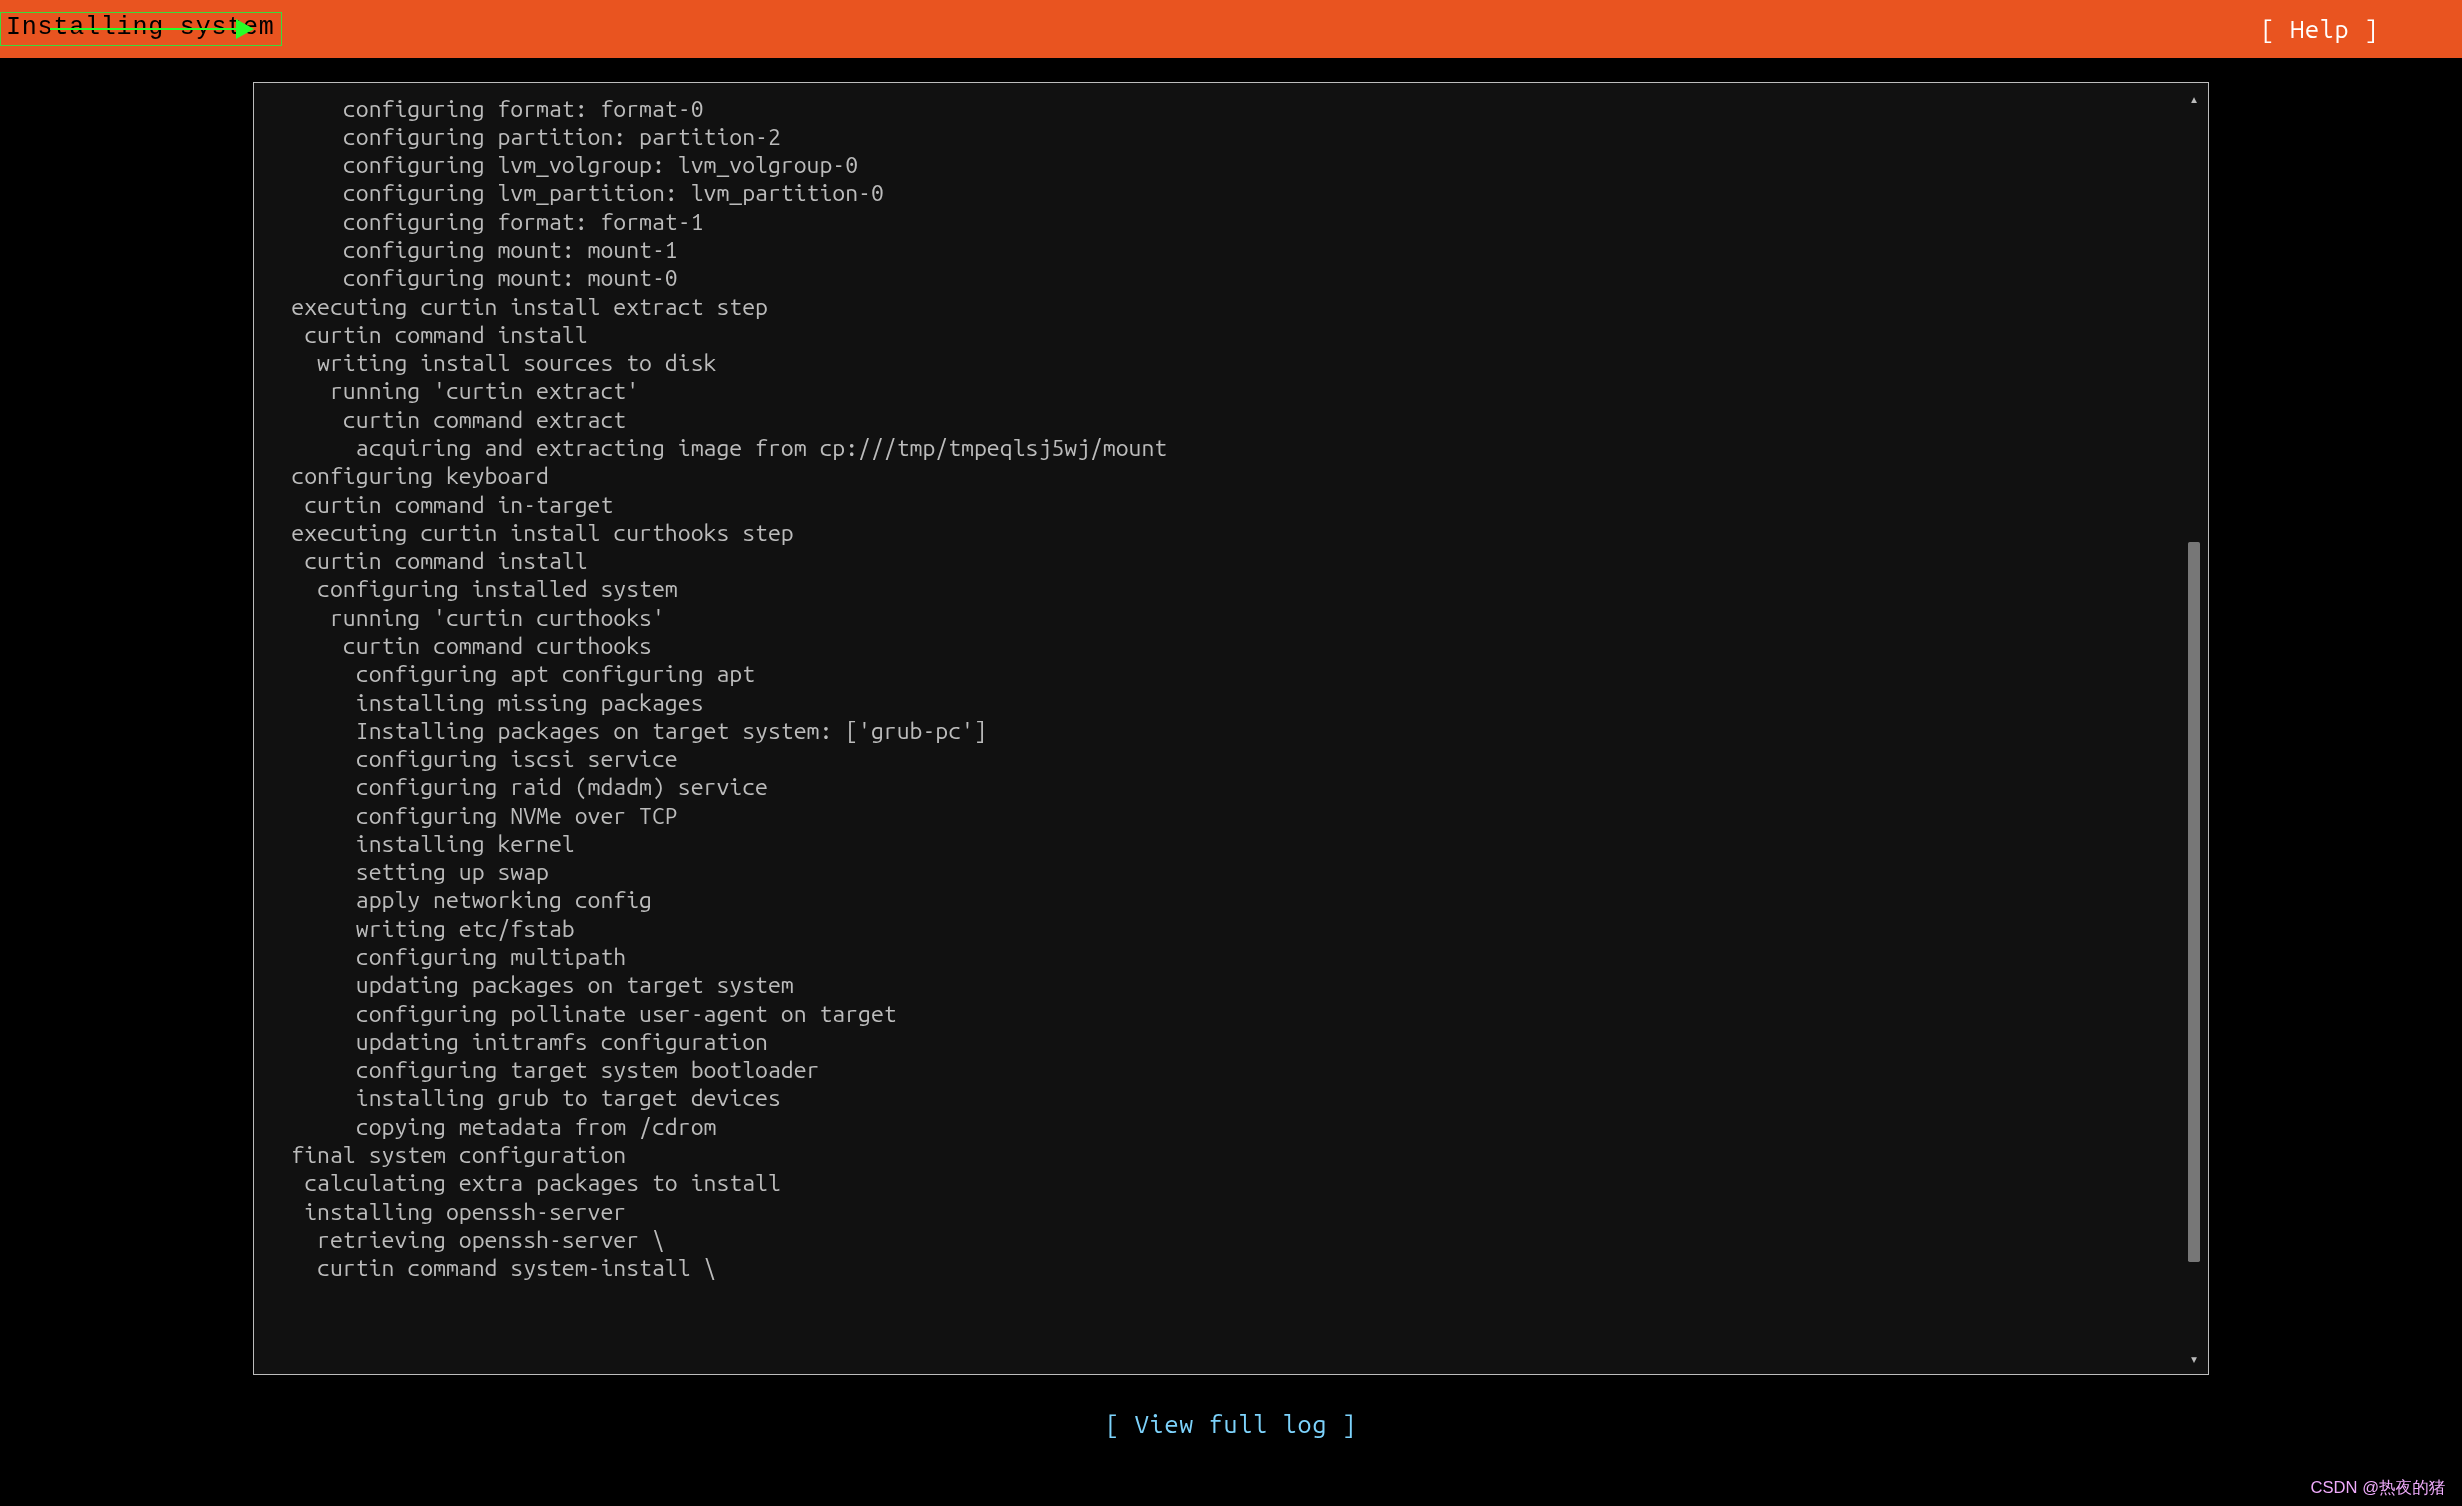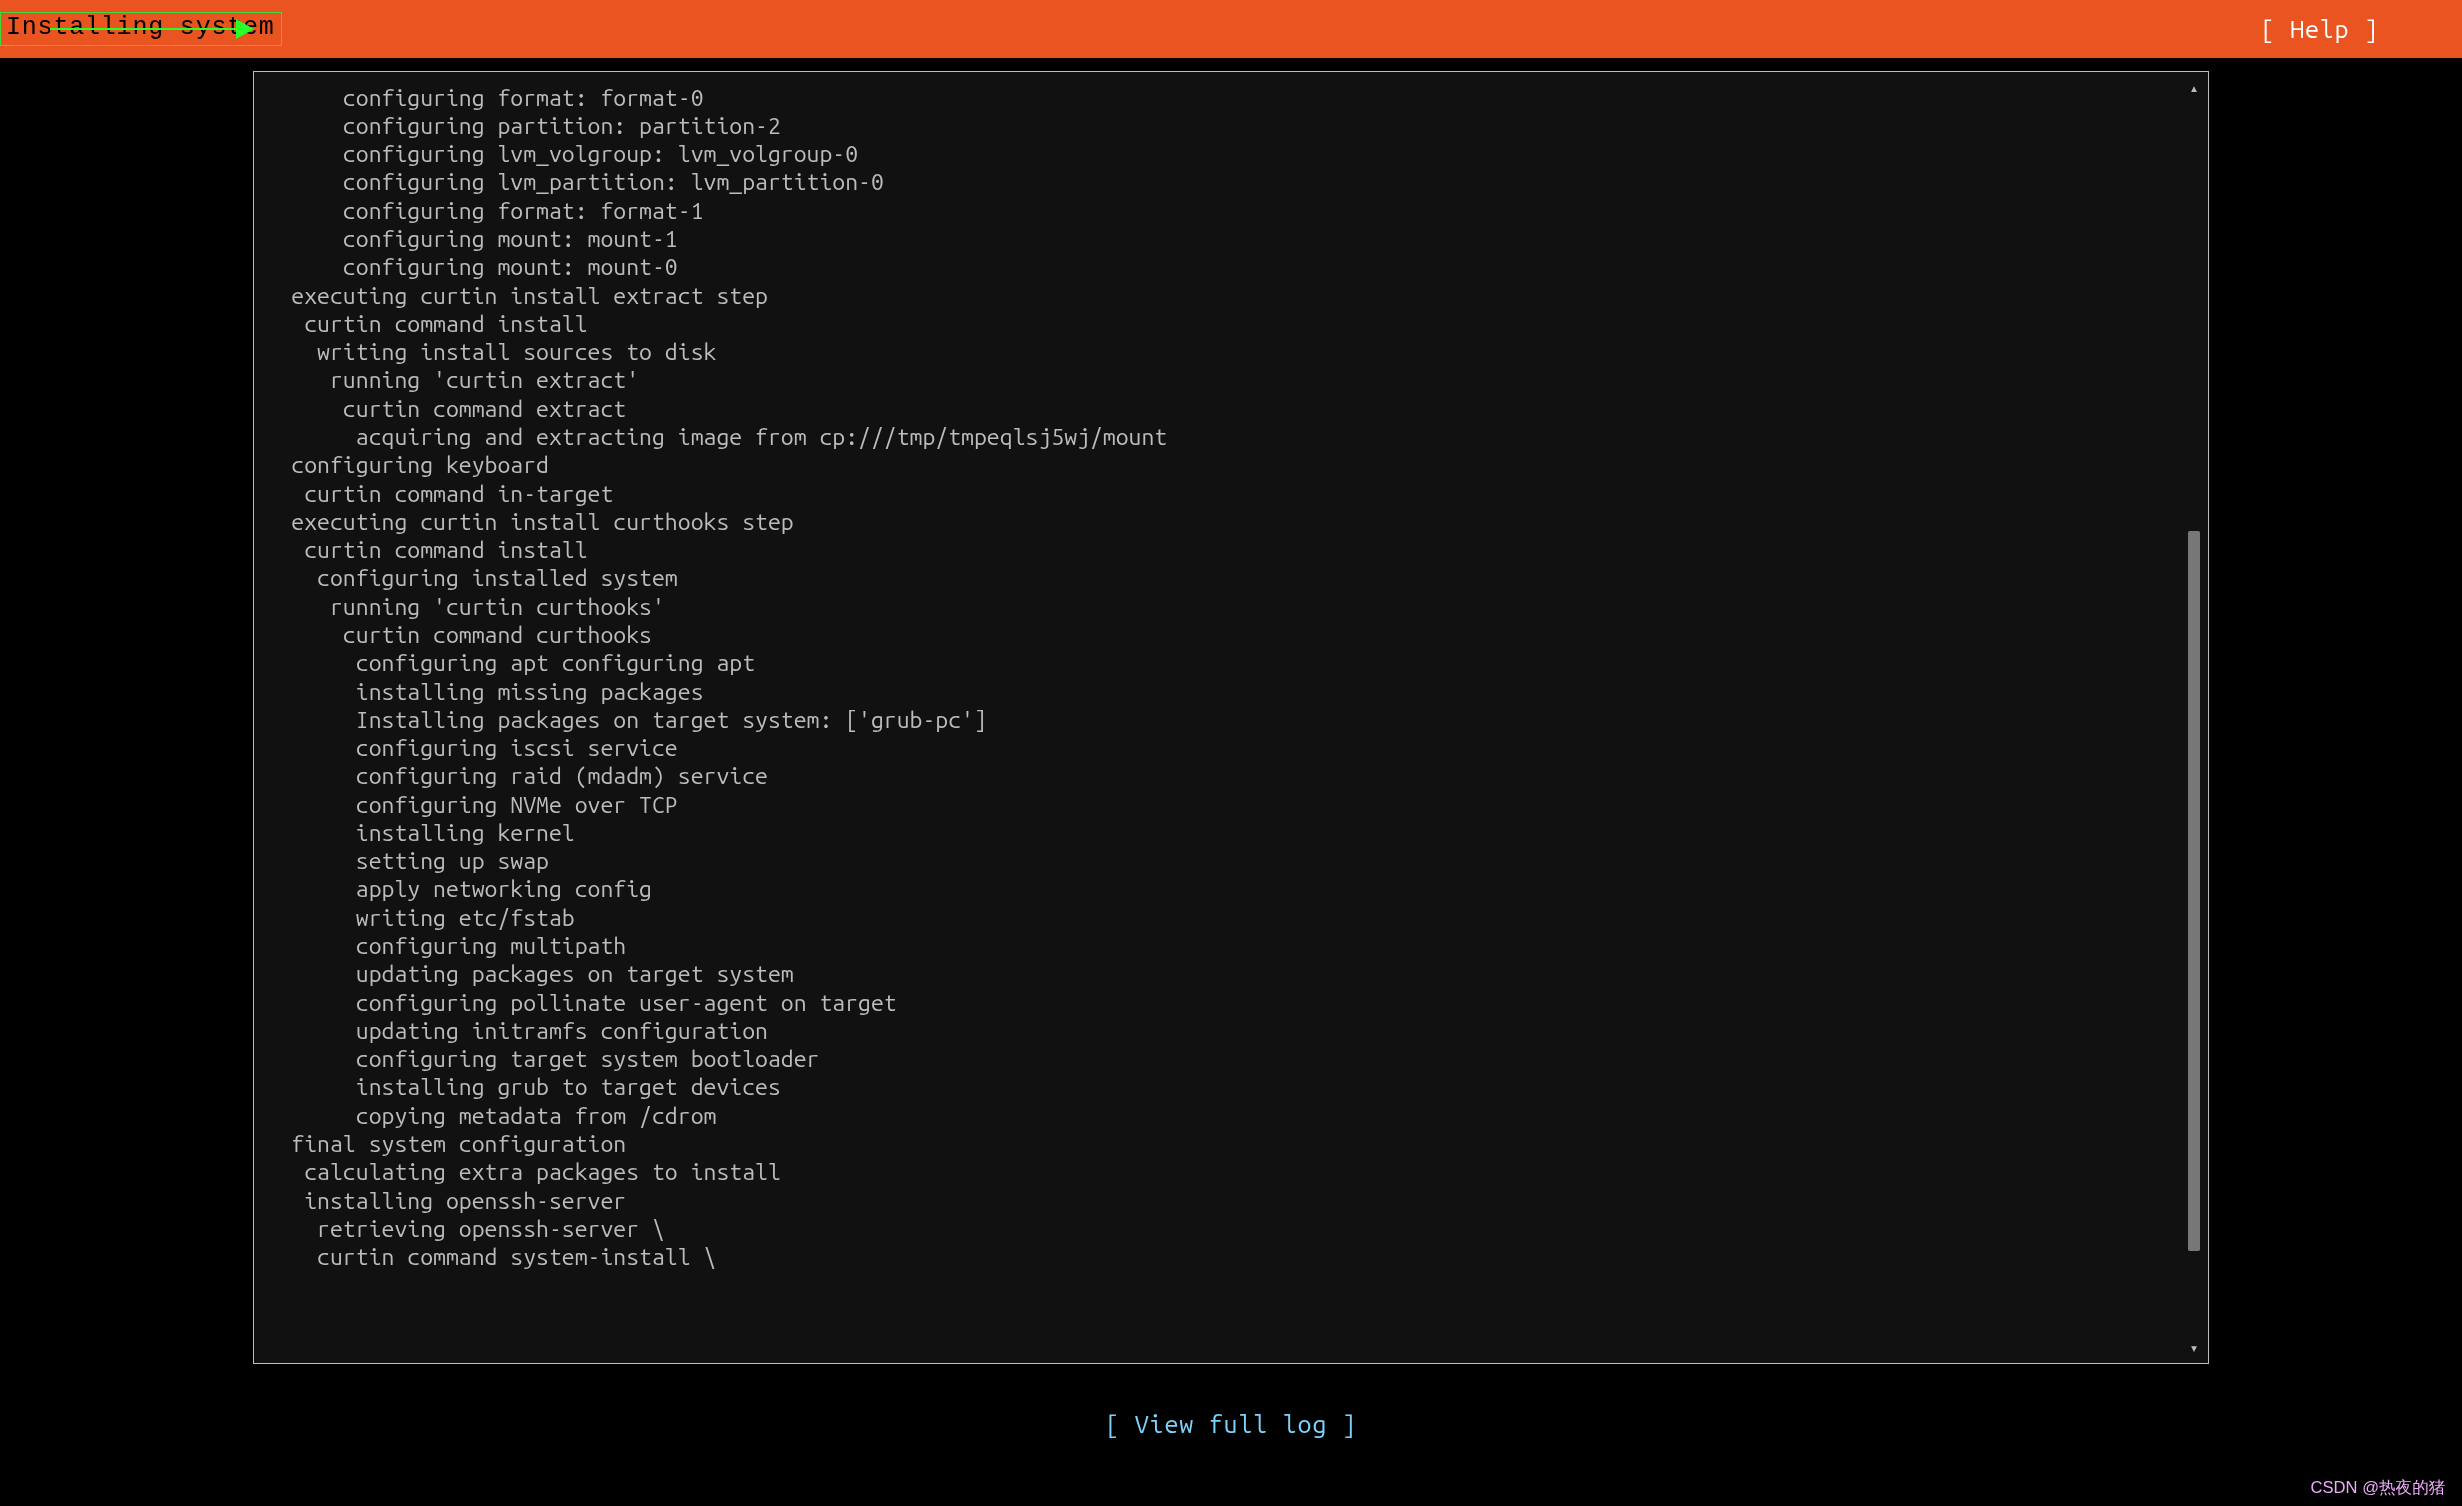--- a/index.html
+++ b/index.html
@@ -64,21 +64,21 @@
     margin-right:50px;
     color:#ffffff;
     font-size:25px;
     letter-spacing:0.8px;
     cursor:pointer;
   }
 
   .panel-wrap{
     position:absolute;
     left:253px;
-    top:71px;
+    top:82px;
     width:1956px;
     height:1293px;
     border:1.7px solid var(--border);
     box-sizing:border-box;
     background:#111;
   }
   .panel{
     position:absolute;
     inset:0;
     padding:11.6px 41px 11.6px 11.6px;

